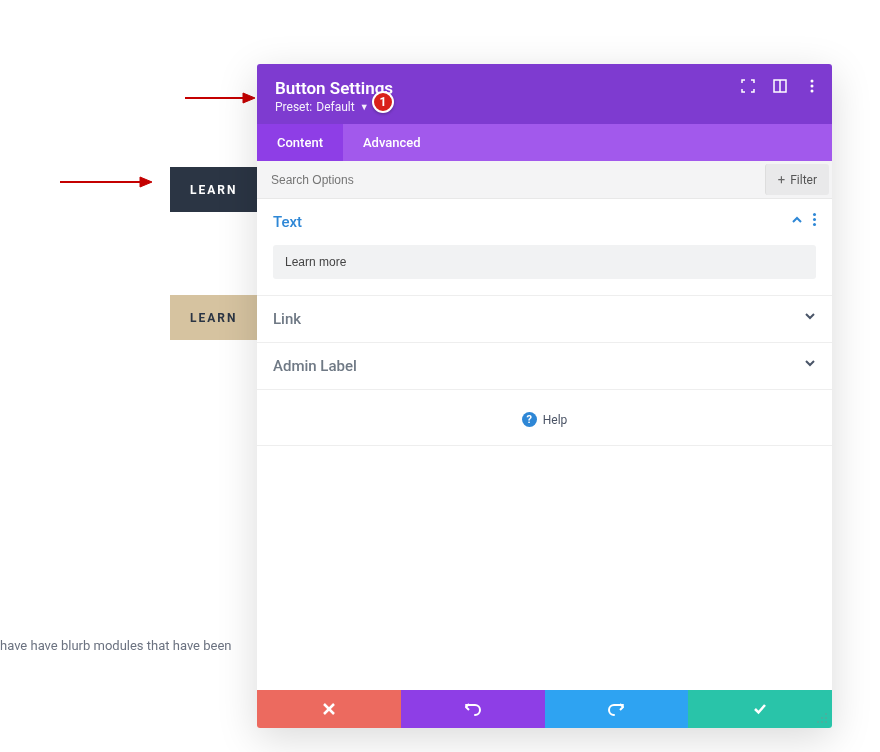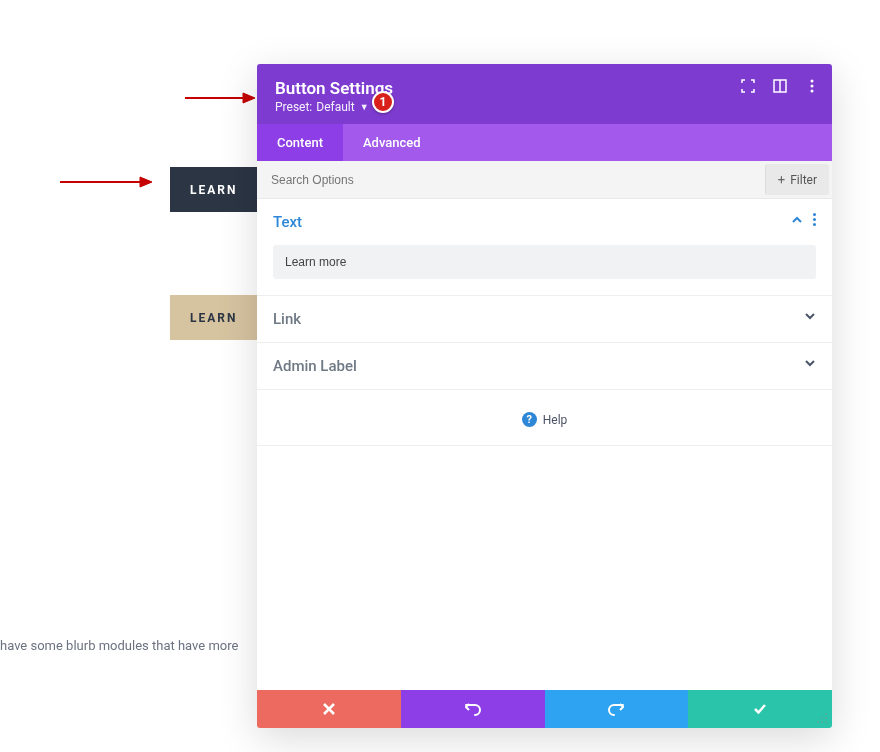--- a/index.html
+++ b/index.html
@@ -73,21 +73,21 @@
   </style>
 </head>
 <body>
 
 <div class="bg-button-dark">
   <span>LEARN</span>
 </div>
 <div class="bg-button-tan">
   <span>LEARN</span>
 </div>
-<div class="bg-text">have some blurb modules that have more</div>
+<div class="bg-text">have have blurb modules that have been</div>
 
 <svg class="arrow-1" width="72" height="12">
   <line class="arrow" x1="0" y1="6" x2="58" y2="6" stroke-width="2"></line>
   <polygon class="arrow" points="58,1 70,6 58,11"></polygon>
 </svg>
 <svg class="arrow-2" width="95" height="12">
   <line class="arrow" x1="0" y1="6" x2="80" y2="6" stroke-width="2"></line>
   <polygon class="arrow" points="80,1 92,6 80,11"></polygon>
 </svg>
 

